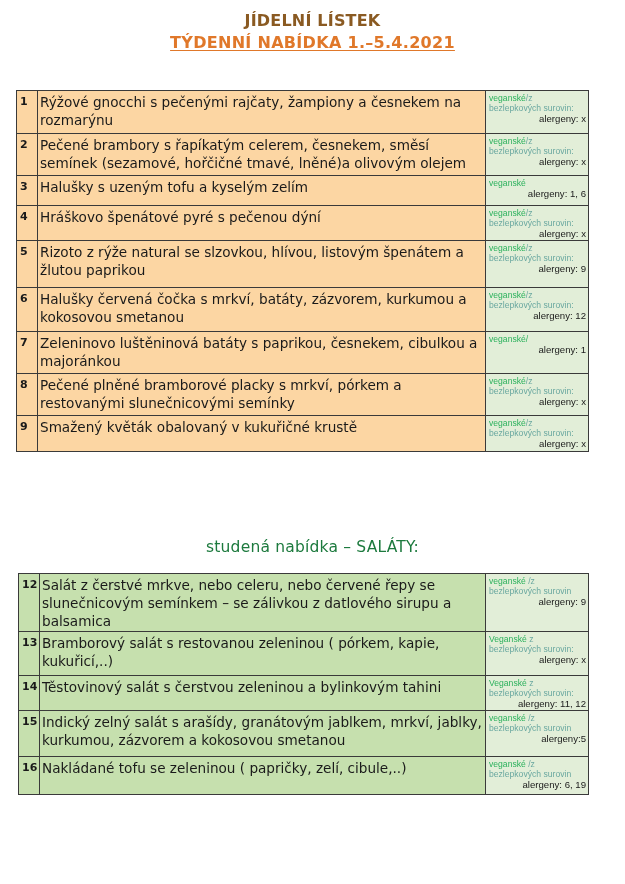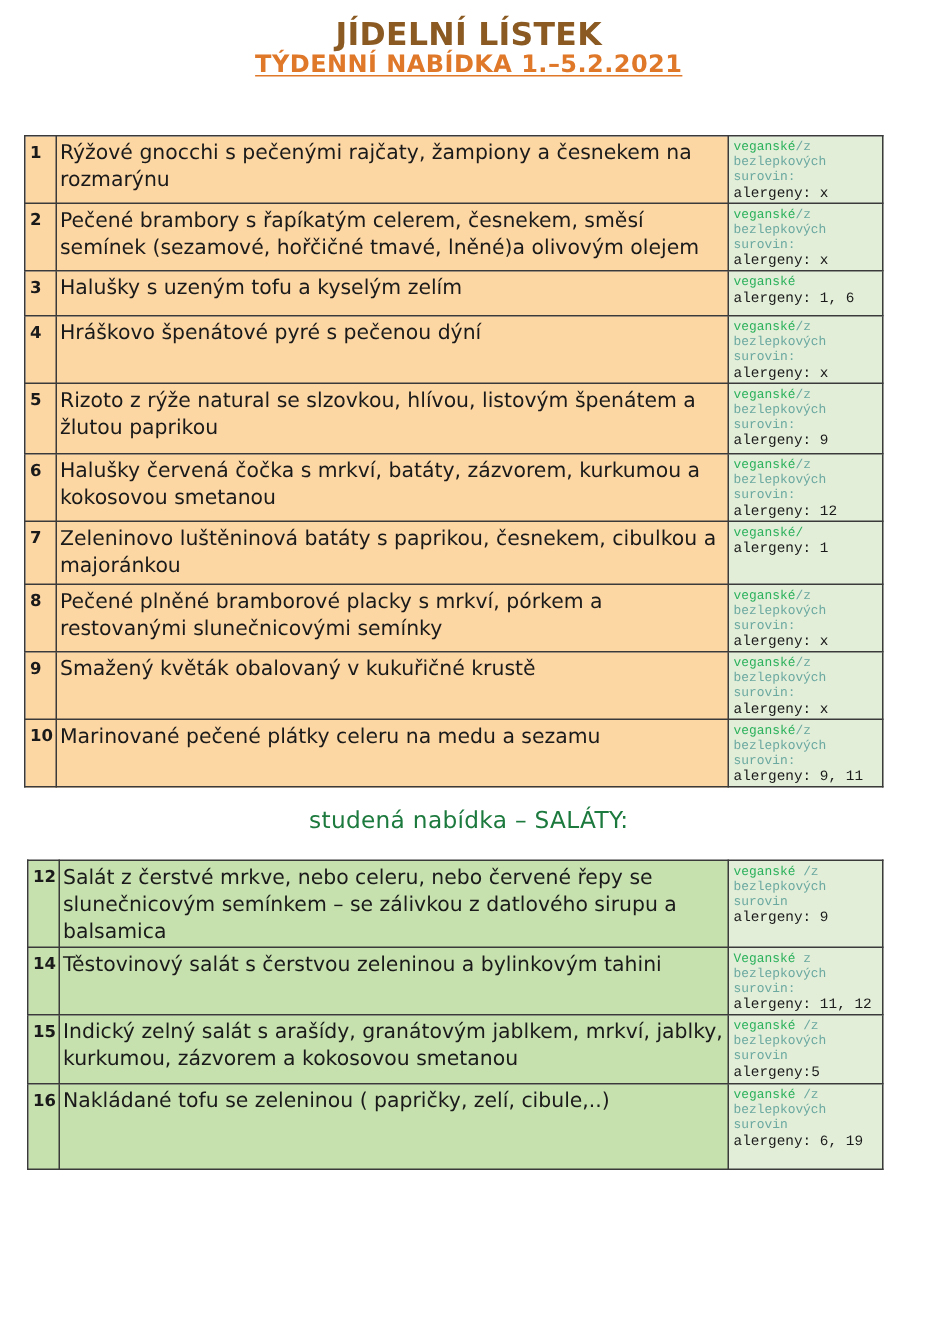--- a/index.html
+++ b/index.html
@@ -2,21 +2,21 @@
 <html><head>
 <meta charset="utf-8">
 <style>
   html, body { margin: 0; padding: 0; }
   body {
     width: 625px; height: 884px; background: #ffffff; position: relative; overflow: hidden;
     font-family: "DejaVu Sans", sans-serif;
   }
   .title1 {
     position: absolute; left: 0; width: 625px; top: 11px; text-align: center;
-    font-family: "DejaVu Sans", sans-serif; font-weight: bold; font-size: 21px; color: #8a5a22;
+    font-family: "DejaVu Sans", sans-serif; font-weight: bold; font-size: 16px; color: #8a5a22;
     letter-spacing: 0.2px;
   }
   .title2 {
     position: absolute; left: 0; width: 625px; top: 33px; text-align: center;
     font-family: "DejaVu Sans", sans-serif; font-weight: bold; font-size: 16px; color: #e0782a;
     text-decoration: underline; text-underline-offset: 2px;
     letter-spacing: 0.3px;
   }
   .menu-table {
     position: absolute; border-collapse: collapse; table-layout: fixed;
@@ -30,37 +30,37 @@
     font-family: "DejaVu Sans", sans-serif; font-size: 11px; font-weight: bold; color: #1a1a1a;
     padding: 4px 0 0 3px !important; box-sizing: border-box;
   }
   .desc {
     font-family: "DejaVu Sans", sans-serif; font-size: 13.6px; line-height: 18px; color: #1a1a1a;
     padding: 2px 2px 1px 2px !important; box-sizing: border-box; white-space: normal; margin-top: 12px;
   }
   #main-table .num, #main-table .desc { background: #fcd6a3; }
   #salad-table .num, #salad-table .desc { background: #c6e0ae; }
   .info {
-    background: #e2eed8; font-family: Liberation Mono, monospace; padding: 2px 2px 0 3px !important;
+    background: #e2eed8; font-family: Liberation Sans, sans-serif; padding: 2px 2px 0 3px !important;
     box-sizing: border-box;
   }
   .info .tags { font-size: 8.6px; line-height: 10px; color: #6aa8a0; }
   .info .tags .vegan { color: #2bb15c; }
-  .info .allerg { font-size: 9.6px; line-height: 12px; color: #1a1a1a; }
+  .info .allerg { font-size: 9.6px; line-height: 12px; color: #1a1a1a; text-align: right; }
   .salad-heading {
     position: absolute; left: 0; width: 625px; top: 538px; text-align: center;
     font-family: "DejaVu Sans", sans-serif; font-weight: normal; font-size: 15.5px; color: #1d7a3e;
     letter-spacing: 0.2px;
   }
 </style>
 </head>
 <body>
 
 <div class="title1">JÍDELNÍ LÍSTEK</div>
-<div class="title2">TÝDENNÍ NABÍDKA 1.–5.2.2021</div>
+<div class="title2">TÝDENNÍ NABÍDKA 1.–5.4.2021</div>
 
 <table class="menu-table" id="main-table">
   <colgroup>
       <col style="width:21px">
       <col style="width:448px">
       <col style="width:103px">
     </colgroup>
   <tbody>
     <tr style="height:43px">
       <td class="num">1</td>
@@ -127,65 +127,65 @@
       </td>
     </tr>
     <tr style="height:36px">
       <td class="num">9</td>
       <td class="desc">Smažený květák obalovaný v kukuřičné krustě</td>
       <td class="info">
         <div class="tags"><span class="vegan">veganské</span><span>/z bezlepkových surovin:</span></div>
         <div class="allerg">alergeny: x</div>
       </td>
     </tr>
-    <tr style="height:37px">
-      <td class="num">10</td>
-      <td class="desc">Marinované pečené plátky celeru na medu a sezamu</td>
-      <td class="info">
-        <div class="tags"><span class="vegan">veganské</span><span>/z bezlepkových surovin:</span></div>
-        <div class="allerg">alergeny: 9, 11</div>
-      </td>
-    </tr>
   </tbody>
 </table>
 
 <div class="salad-heading">studená nabídka – SALÁTY:</div>
 
 <table class="menu-table" id="salad-table">
   <colgroup>
       <col style="width:21px">
       <col style="width:446px">
       <col style="width:103px">
     </colgroup>
   <tbody>
     <tr style="height:47px">
       <td class="num">12</td>
       <td class="desc">Salát z čerstvé mrkve, nebo celeru, nebo červené řepy se slunečnicovým semínkem – se zálivkou z datlového sirupu a balsamica</td>
       <td class="info">
         <div class="tags"><span class="vegan">veganské</span><span> /z bezlepkových surovin</span></div>
         <div class="allerg">alergeny: 9</div>
       </td>
     </tr>
+    <tr style="height:44px">
+      <td class="num">13</td>
+      <td class="desc">Bramborový salát s restovanou zeleninou ( pórkem, kapie, kukuřicí,..)</td>
+      <td class="info">
+        <div class="tags"><span class="vegan">Veganské</span><span> z bezlepkových surovin:</span></div>
+        <div class="allerg">alergeny: x</div>
+      </td>
+    </tr>
     <tr style="height:33px">
       <td class="num">14</td>
       <td class="desc">Těstovinový salát s čerstvou zeleninou a bylinkovým tahini</td>
       <td class="info">
         <div class="tags"><span class="vegan">Veganské</span><span> z bezlepkových surovin:</span></div>
         <div class="allerg">alergeny: 11, 12</div>
       </td>
     </tr>
     <tr style="height:46px">
       <td class="num">15</td>
       <td class="desc">Indický zelný salát s arašídy, granátovým jablkem, mrkví, jablky, kurkumou, zázvorem a kokosovou smetanou</td>
       <td class="info">
         <div class="tags"><span class="vegan">veganské</span><span> /z bezlepkových surovin</span></div>
         <div class="allerg">alergeny:5</div>
       </td>
     </tr>
-    <tr style="height:57px">
+    <tr style="height:38px">
       <td class="num">16</td>
       <td class="desc">Nakládané tofu se zeleninou ( papričky, zelí, cibule,..)</td>
       <td class="info">
         <div class="tags"><span class="vegan"> veganské</span><span> /z bezlepkových surovin</span></div>
         <div class="allerg">alergeny: 6, 19</div>
       </td>
     </tr>
   </tbody>
 </table>
 

